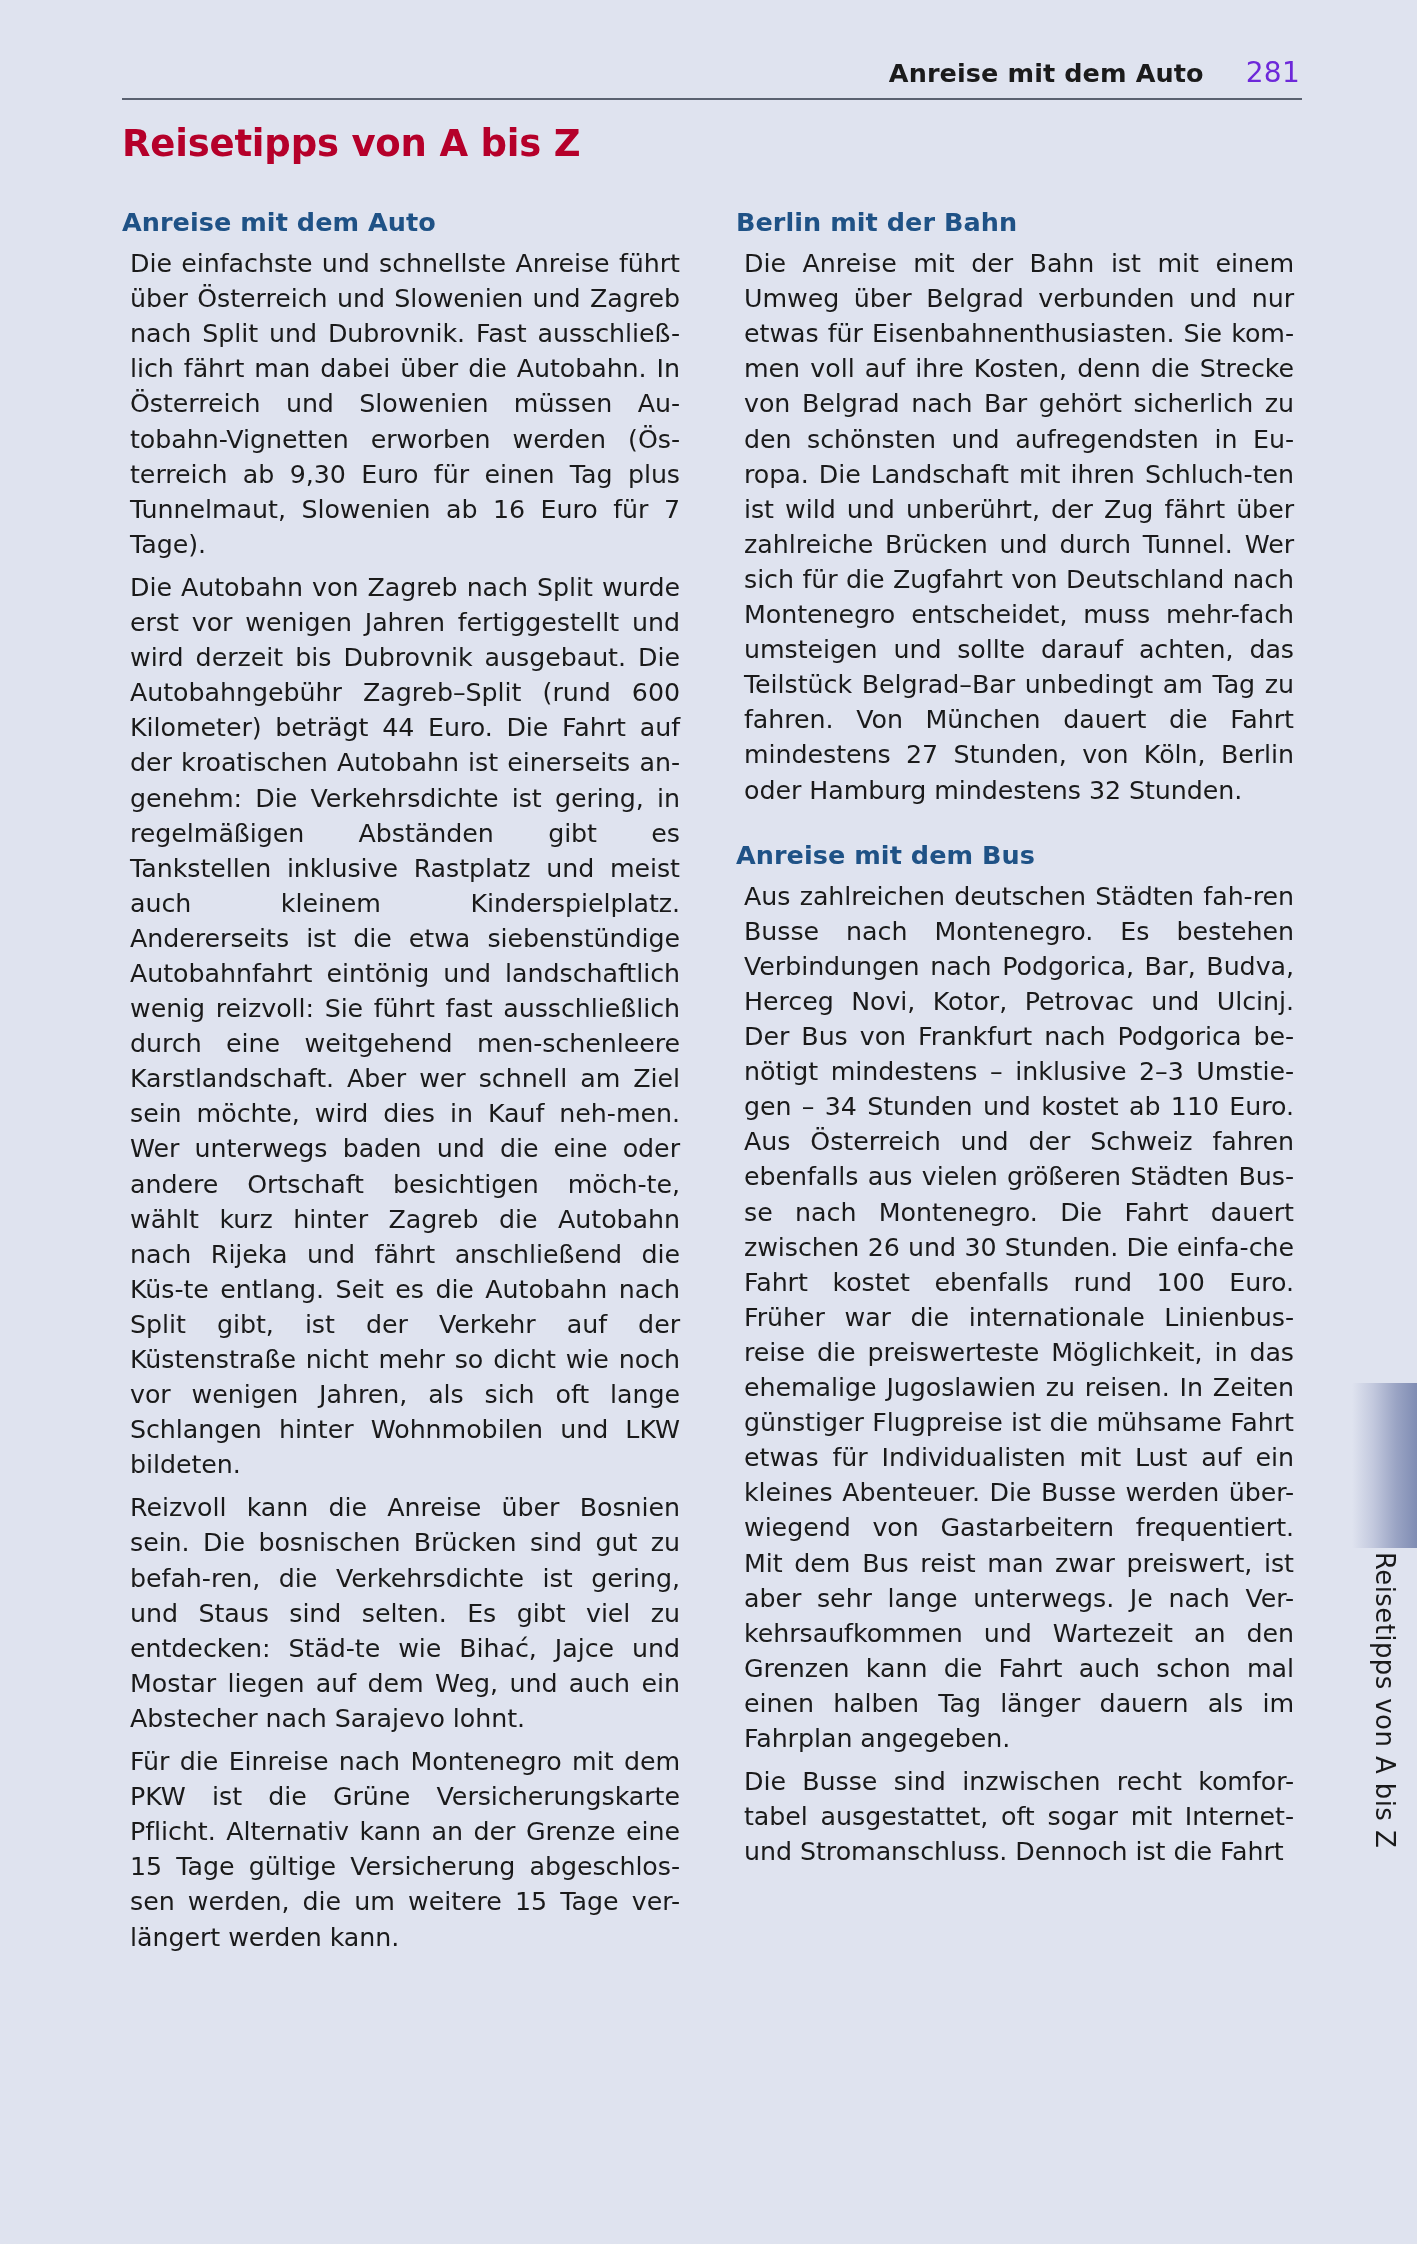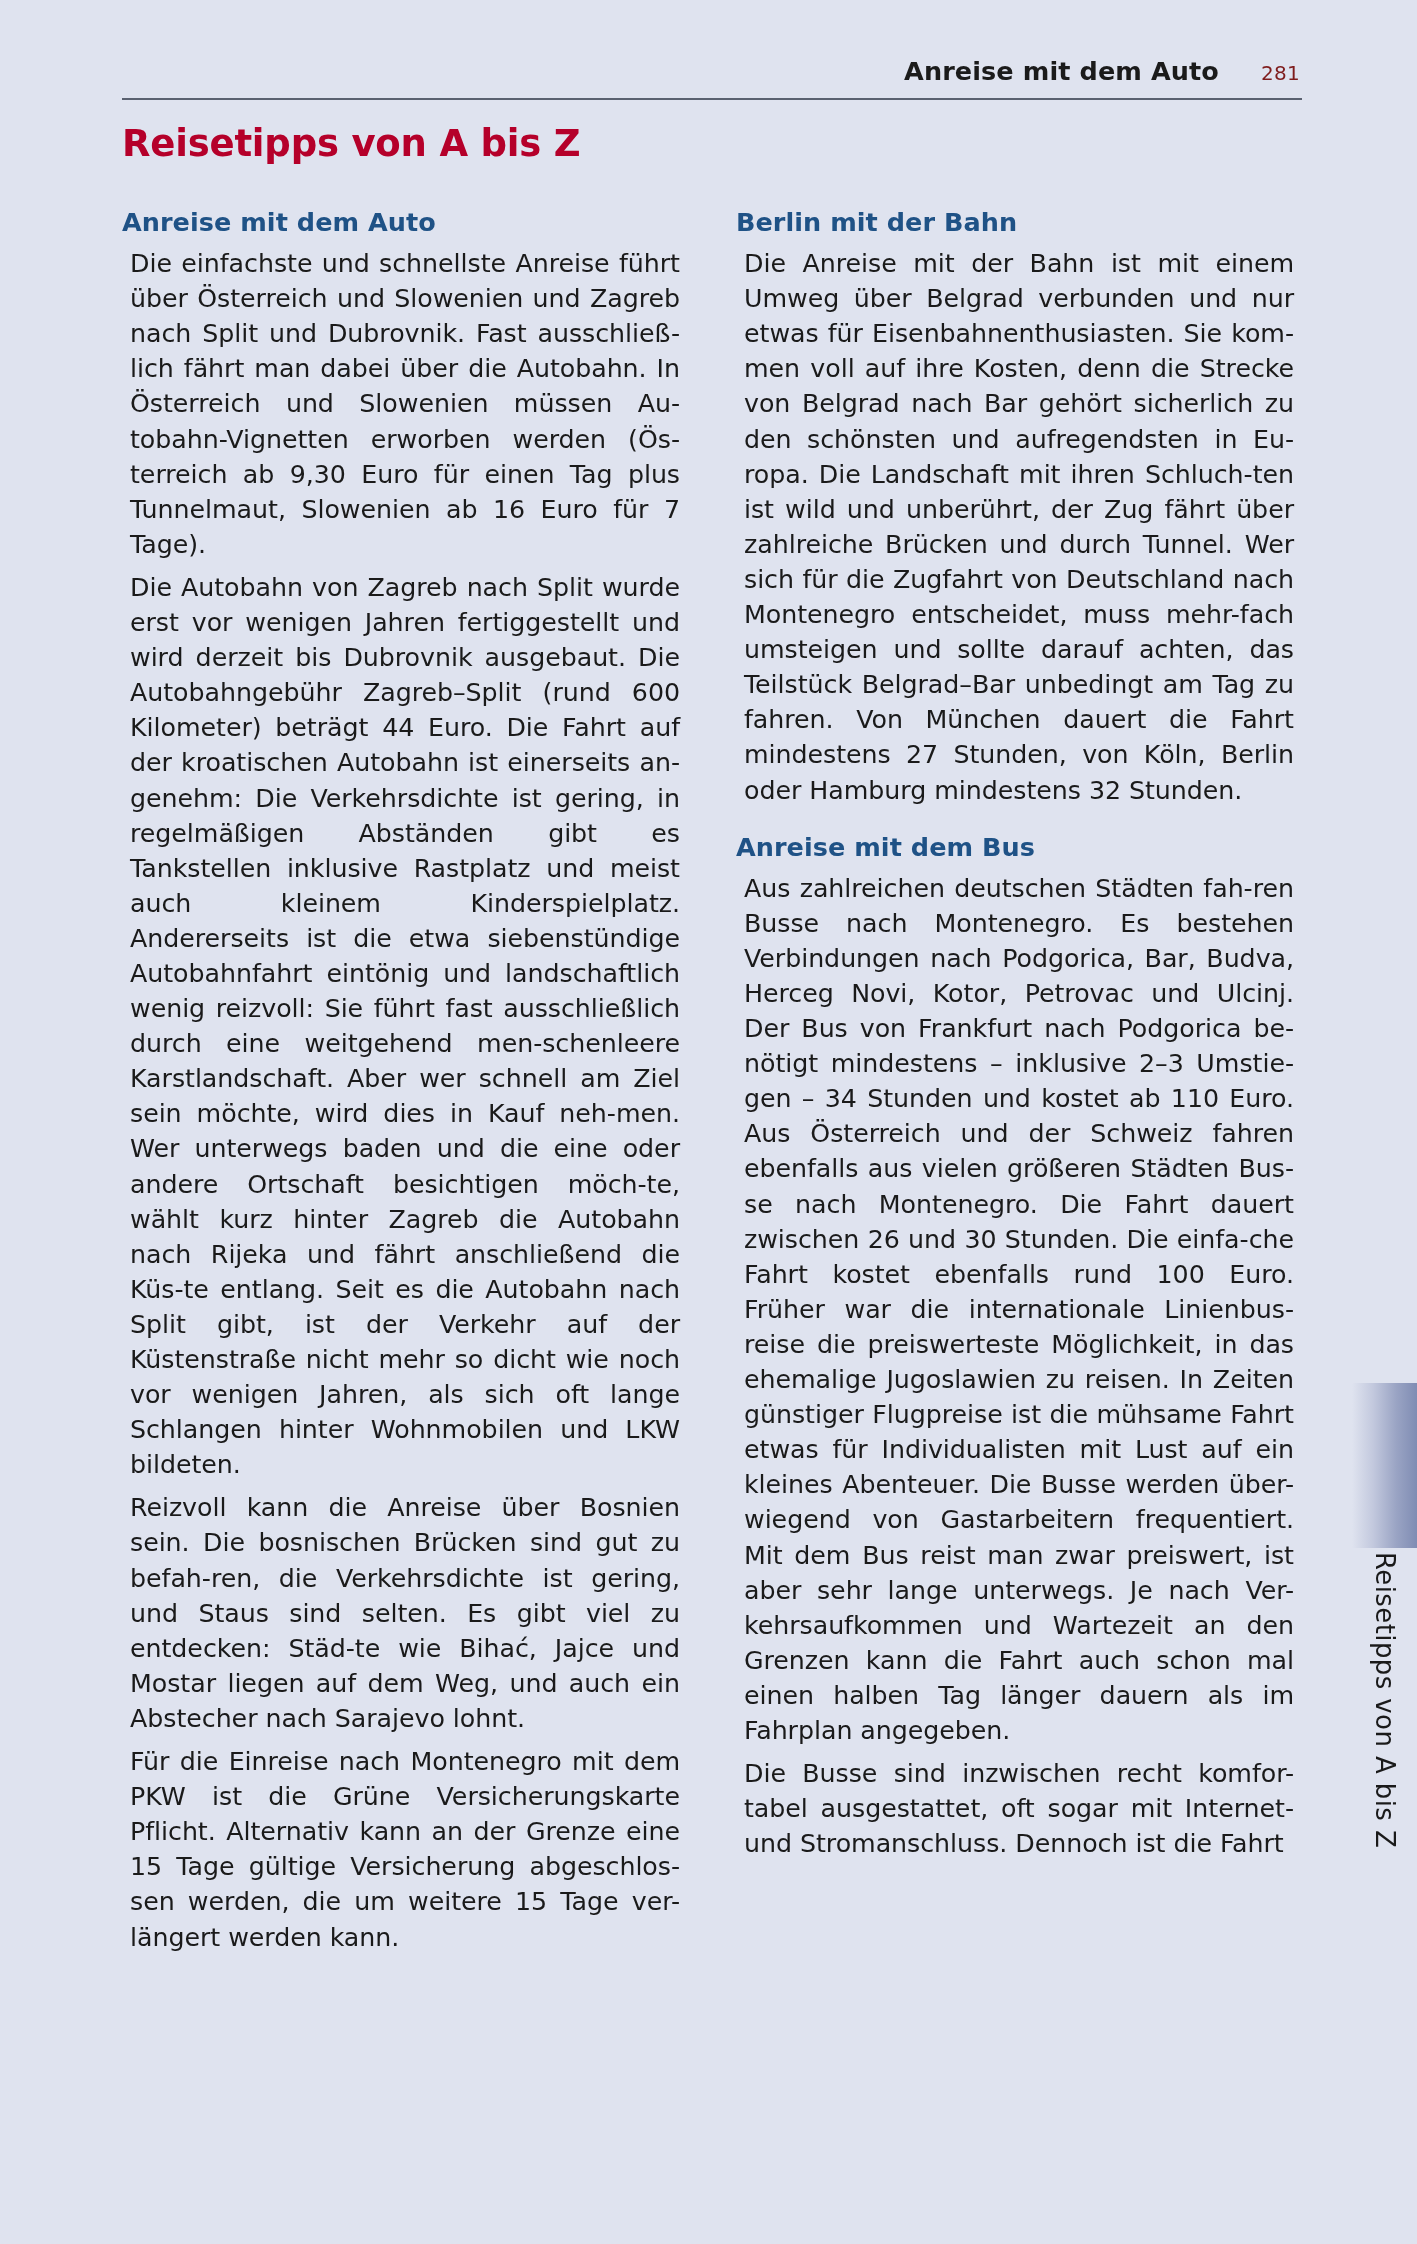--- a/index.html
+++ b/index.html
@@ -32,22 +32,22 @@
     align-items: baseline;
     gap: 42px;
   }
   .running-head-title {
     font-size: 25.5px;
     font-weight: bold;
     color: #1b1b1b;
     letter-spacing: 0.1px;
   }
   .running-head-page {
-    font-size: 20px;
-    color: #7f1d1d;
+    font-size: 28px;
+    color: #6d28d9;
     letter-spacing: 0.3px;
   }
   .head-rule {
     position: absolute;
     left: 122px;
     top: 98px;
     width: 1180px;
     height: 2px;
     background: #5a6170;
   }
@@ -78,21 +78,21 @@
 
   h2.sec-head {
     margin: 0 0 2px 0;
     font-size: 25.5px;
     font-weight: bold;
     color: #1f5286;
     letter-spacing: 0.05px;
     line-height: 1.22;
   }
   h2.sec-head.spaced {
-    margin-top: 24px;
+    margin-top: 32px;
   }
 
   p.para {
     margin: 8px;
     font-size: 25.3px;
     line-height: 35.1px;
     color: #1a1a1a;
     text-align: justify;
     text-justify: inter-word;
     hyphens: manual;

